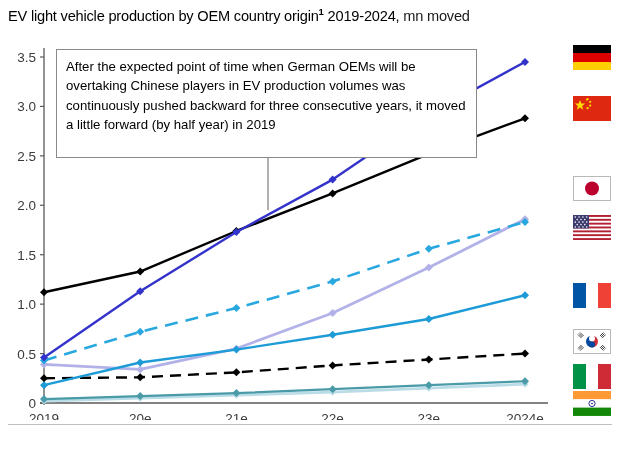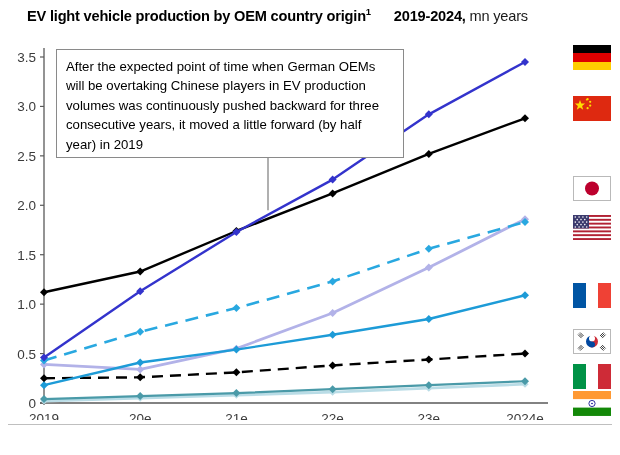--- a/index.html
+++ b/index.html
@@ -18,37 +18,37 @@
   
   #title {
     position: absolute;
     left: 8px; top: 6px;
     width: 604px;
     font-size: 14.6px;
     color: #000000;
     white-space: nowrap;
     letter-spacing: -0.2px;
   }
-  #title .strong { font-weight: bold; margin-left: 19px; }
+  #title .strong { font-weight: normal; }
   #title .sup { font-size: 9.5px; vertical-align: super; font-weight: bold; }
   #title .light { font-weight: normal; color: #1a1a1a; }
 
   
   #plot {
     position: absolute;
     left: 0px; top: 30px;
     width: 560px; height: 390px;
   }
   #chart-svg { position: absolute; left: 0; top: 0; }
 
   
   #annotation {
     position: absolute;
     left: 56px; top: 49px;
-    width: 348px; height: 109px;
+    width: 421px; height: 109px;
     border: 1px solid #8a8a8a;
     background: #ffffff;
     padding: 7px 9px 1px 9px;
     font-size: 13.2px;
     line-height: 19.4px;
     color: #000000;
   }
 
   
   #flags {
@@ -88,21 +88,21 @@
     fill: #3b3b3b;
     font-family: "Liberation Sans", sans-serif;
   }
 </style>
 </head>
 <body>
 
 <div id="page">
 
   <div id="title">
-    <span class="strong">EV light vehicle production by OEM country origin</span><span class="sup">1</span><span class="strong"> 2019-2024,</span><span class="light"> mn years</span>
+    <span class="strong">EV light vehicle production by OEM country origin</span><span class="sup">1</span><span class="strong"> 2019-2024,</span><span class="light"> mn moved</span>
   </div>
 
   <div id="plot">
     <svg id="chart-svg" width="560" height="390">
         <line x1="44" y1="18" x2="44" y2="375" stroke="#595959" stroke-width="1.3"></line>
         <line x1="40" y1="373" x2="548" y2="373" stroke="#595959" stroke-width="1.3"></line>
         <line x1="40" y1="373" x2="44" y2="373" stroke="#595959" stroke-width="1.2"></line>
         <text x="36" y="378" text-anchor="end" class="axis-label">0</text>
         <line x1="40" y1="323.57142857142856" x2="44" y2="323.57142857142856" stroke="#595959" stroke-width="1.2"></line>
         <text x="36" y="328.57142857142856" text-anchor="end" class="axis-label">0.5</text>

